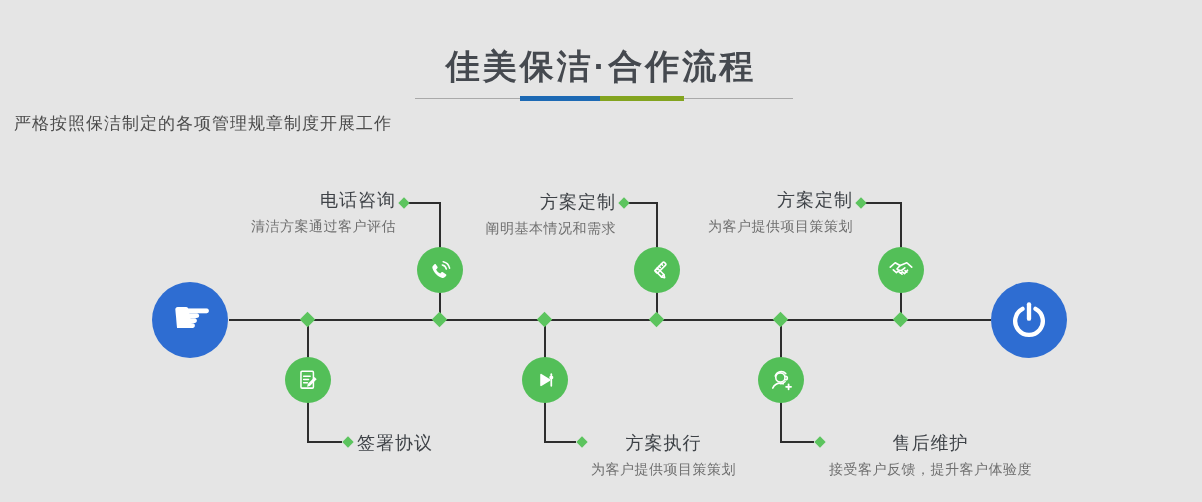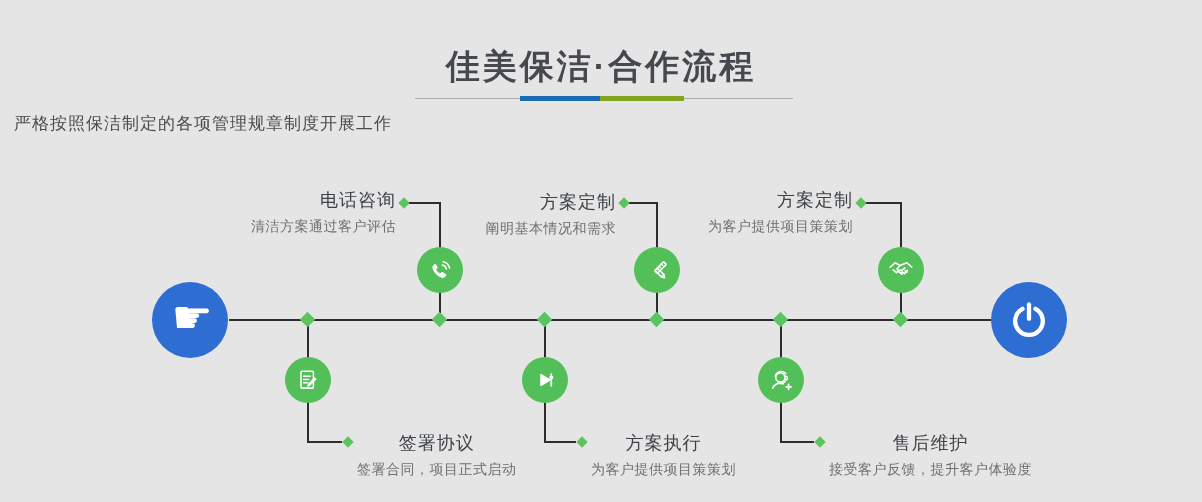--- a/index.html
+++ b/index.html
@@ -166,21 +166,20 @@
     <div class="t">方案定制</div>
     <div class="d">阐明基本情况和需求</div>
   </div>
   <div class="label top" style="right:349px; top:188px;">
     <div class="t">方案定制</div>
     <div class="d">为客户提供项目策策划</div>
   </div>
 
   <div class="label bottom" style="left:357px; top:431px;">
     <div class="t">签署协议</div>
-    <div class="d">签署合同，项目正式启动</div>
   </div>
   <div class="label bottom" style="left:591px; top:431px;">
     <div class="t">方案执行</div>
     <div class="d">为客户提供项目策策划</div>
   </div>
   <div class="label bottom" style="left:829px; top:431px;">
     <div class="t">售后维护</div>
     <div class="d">接受客户反馈，提升客户体验度</div>
   </div>
 

